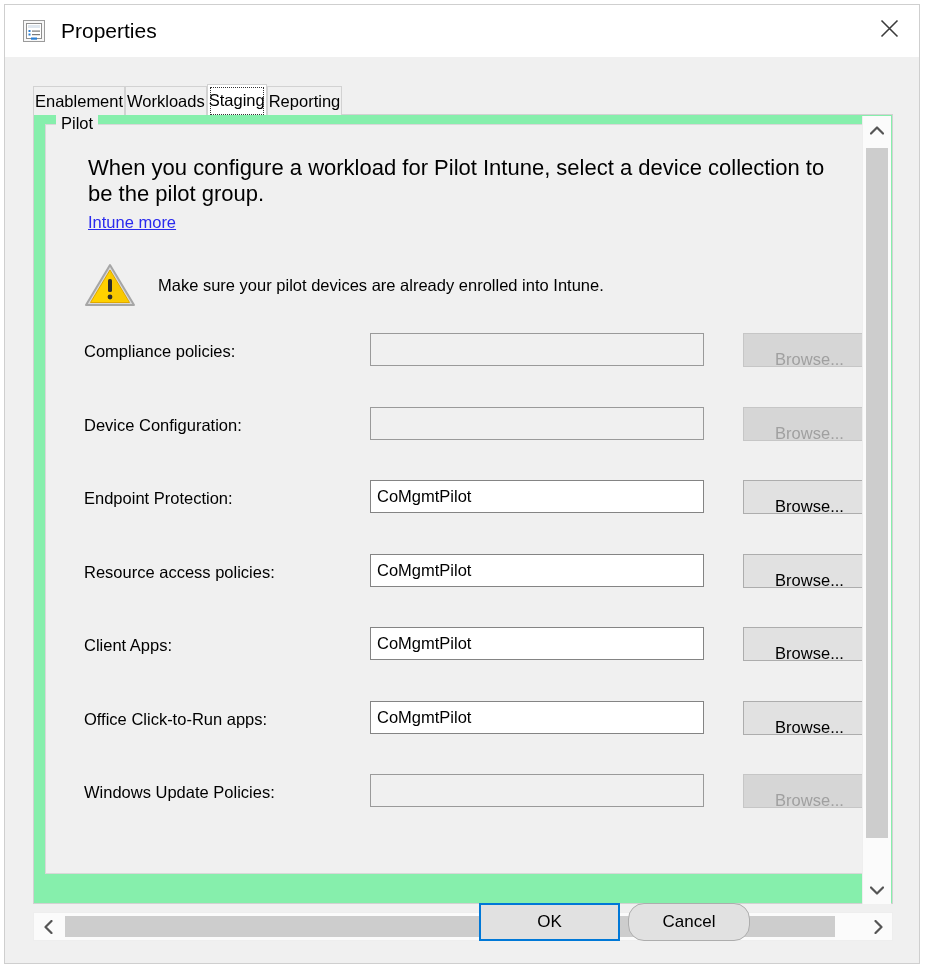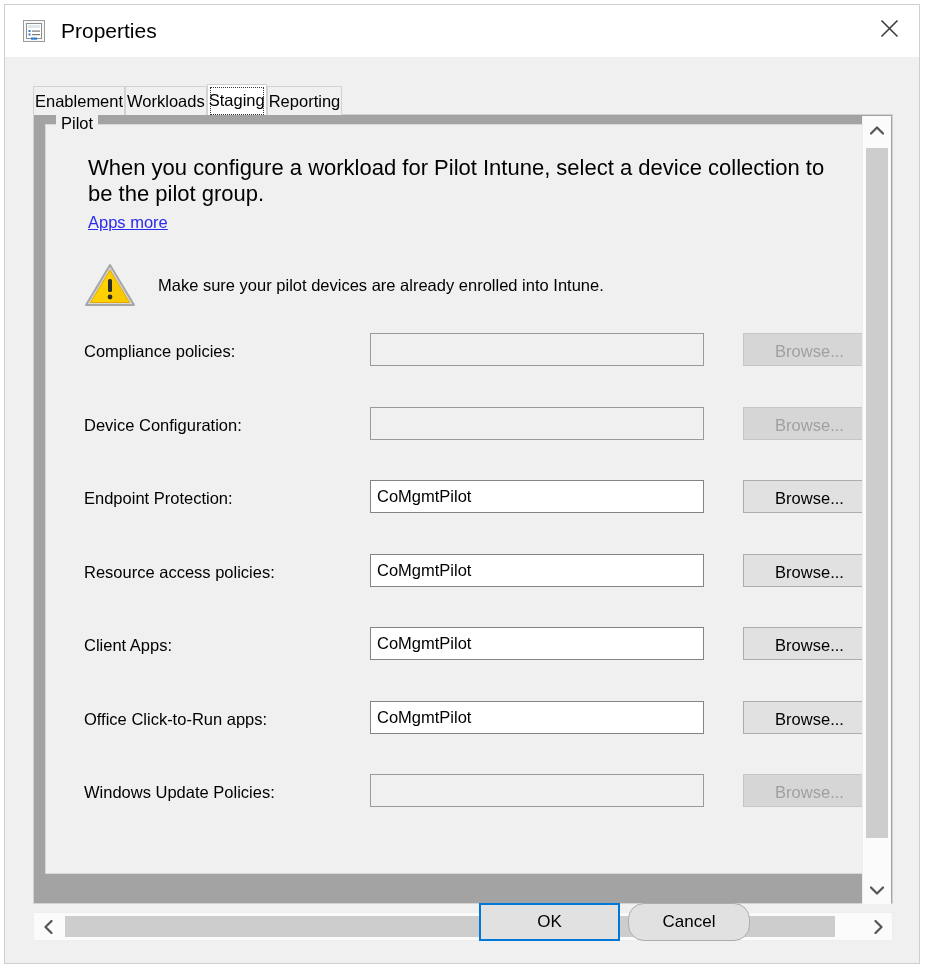--- a/index.html
+++ b/index.html
@@ -113,21 +113,21 @@
     pointer-events: none;
   }
 
   
   #tabpage {
     position: absolute;
     left: 28px;
     top: 57px;
     width: 860px;
     height: 790px;
-    background: #a3a3a3;
+    background: #86efac;
     border: 1px solid #d2d2d2;
     box-sizing: border-box;
   }
 
   
   #groupbox {
     position: absolute;
     left: 11px;
     top: 9px;
     width: 829px;
@@ -230,21 +230,21 @@
     top: 5px;
     width: 133px;
     height: 33px;
     box-sizing: border-box;
     background: #e1e1e1;
     border: 1px solid #adadad;
     font-family: "Liberation Sans", sans-serif;
     font-size: 16.5px;
     color: #000;
     cursor: default;
-    padding: 8px;
+    padding: 16px;
   }
   .row-button.disabled {
     background: #d6d6d6;
     border-color: #c6c6c6;
     color: #a0a0a0;
   }
 
   
   #vscroll {
     position: absolute;
@@ -392,21 +392,21 @@
       </div>
     </div>
 
     <div id="tabpage">
 
       <div id="groupbox">
         <div id="groupbox-legend">Pilot</div>
 
         <div id="description">When you configure a workload for Pilot Intune, select a device collection to be the pilot group.</div>
 
-        <div id="learn-more">Apps more</div>
+        <div id="learn-more">Intune more</div>
 
         <div id="warning-row">
           <div id="warning-icon">
             <svg width="52" height="46" viewBox="0 0 52 46">
               <path d="M26 3 L50 43 L2 43 Z" fill="#d9d9d9" stroke="#a6a6a6" stroke-width="2" stroke-linejoin="round"></path>
               <path d="M26 8 L45.5 40.5 L6.5 40.5 Z" fill="#ffd100" stroke="#e0a800" stroke-width="1" stroke-linejoin="round"></path>
               <path d="M26 9 L44 39.5 L26 39.5 Z" fill="#f7c600" opacity="0.75"></path>
               <rect x="24" y="17" width="4" height="13" rx="1.6" fill="#2b2b2b"></rect>
               <circle cx="26" cy="35" r="2.4" fill="#2b2b2b"></circle>
             </svg>

